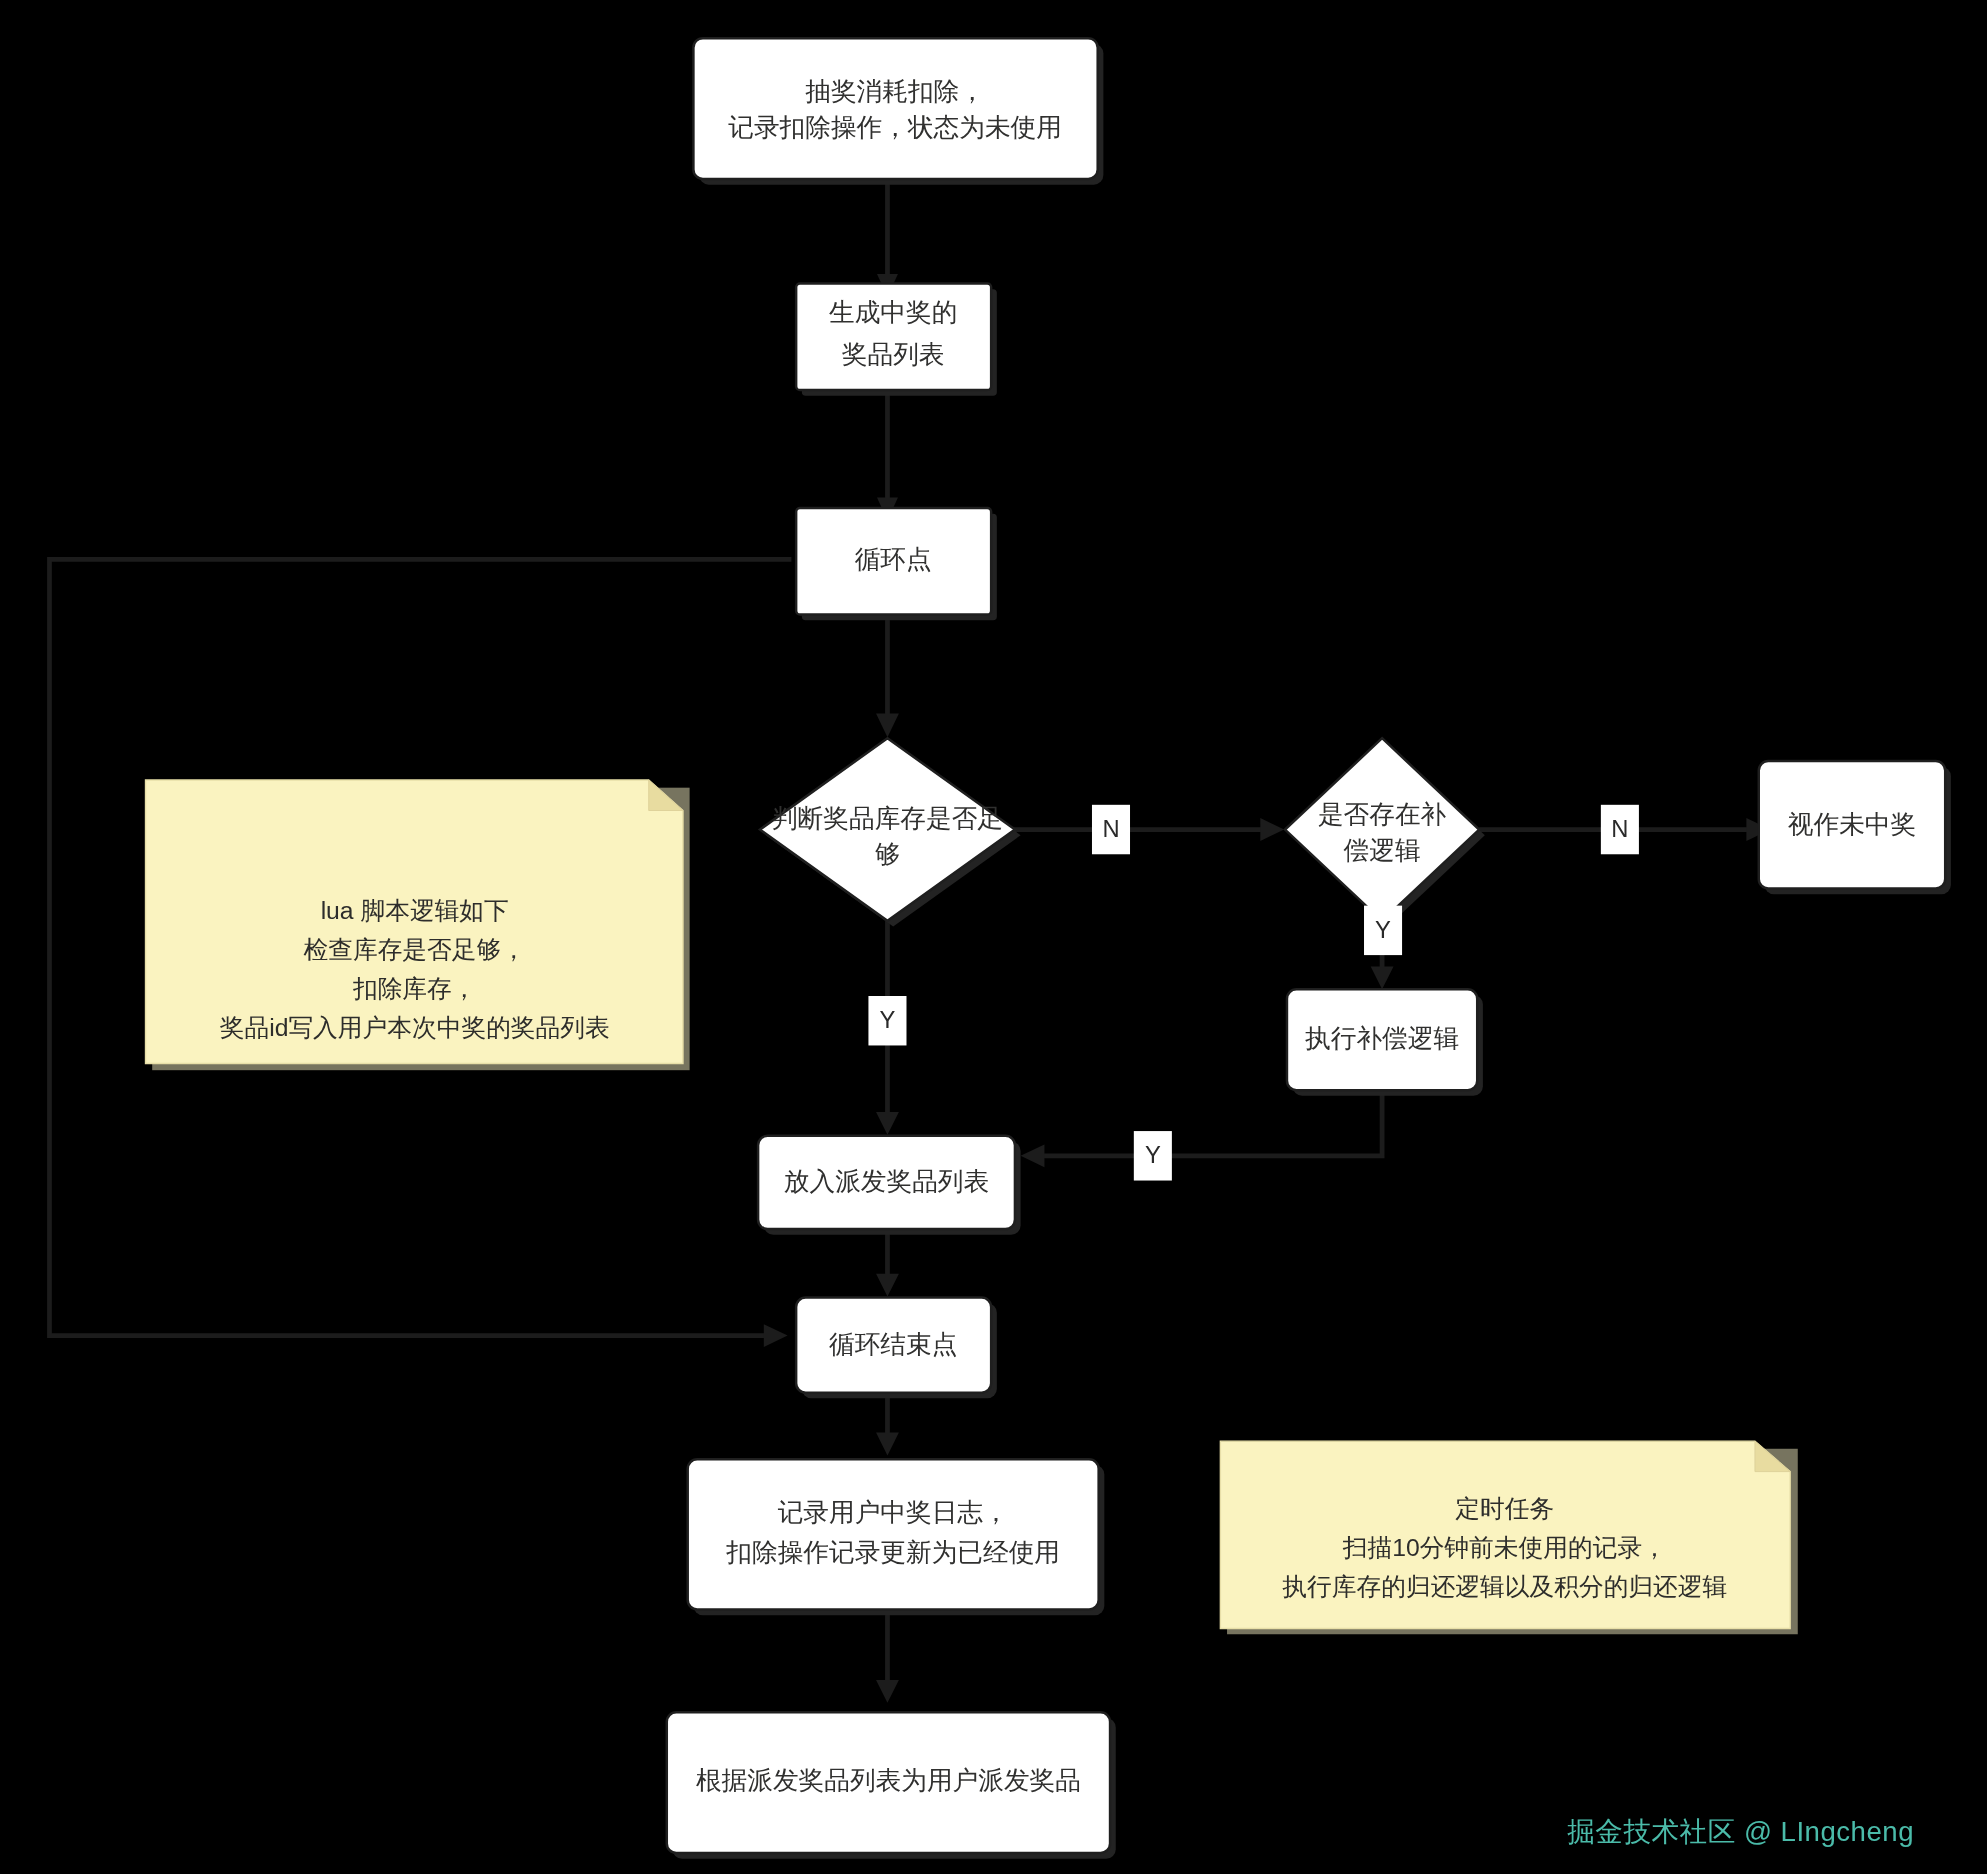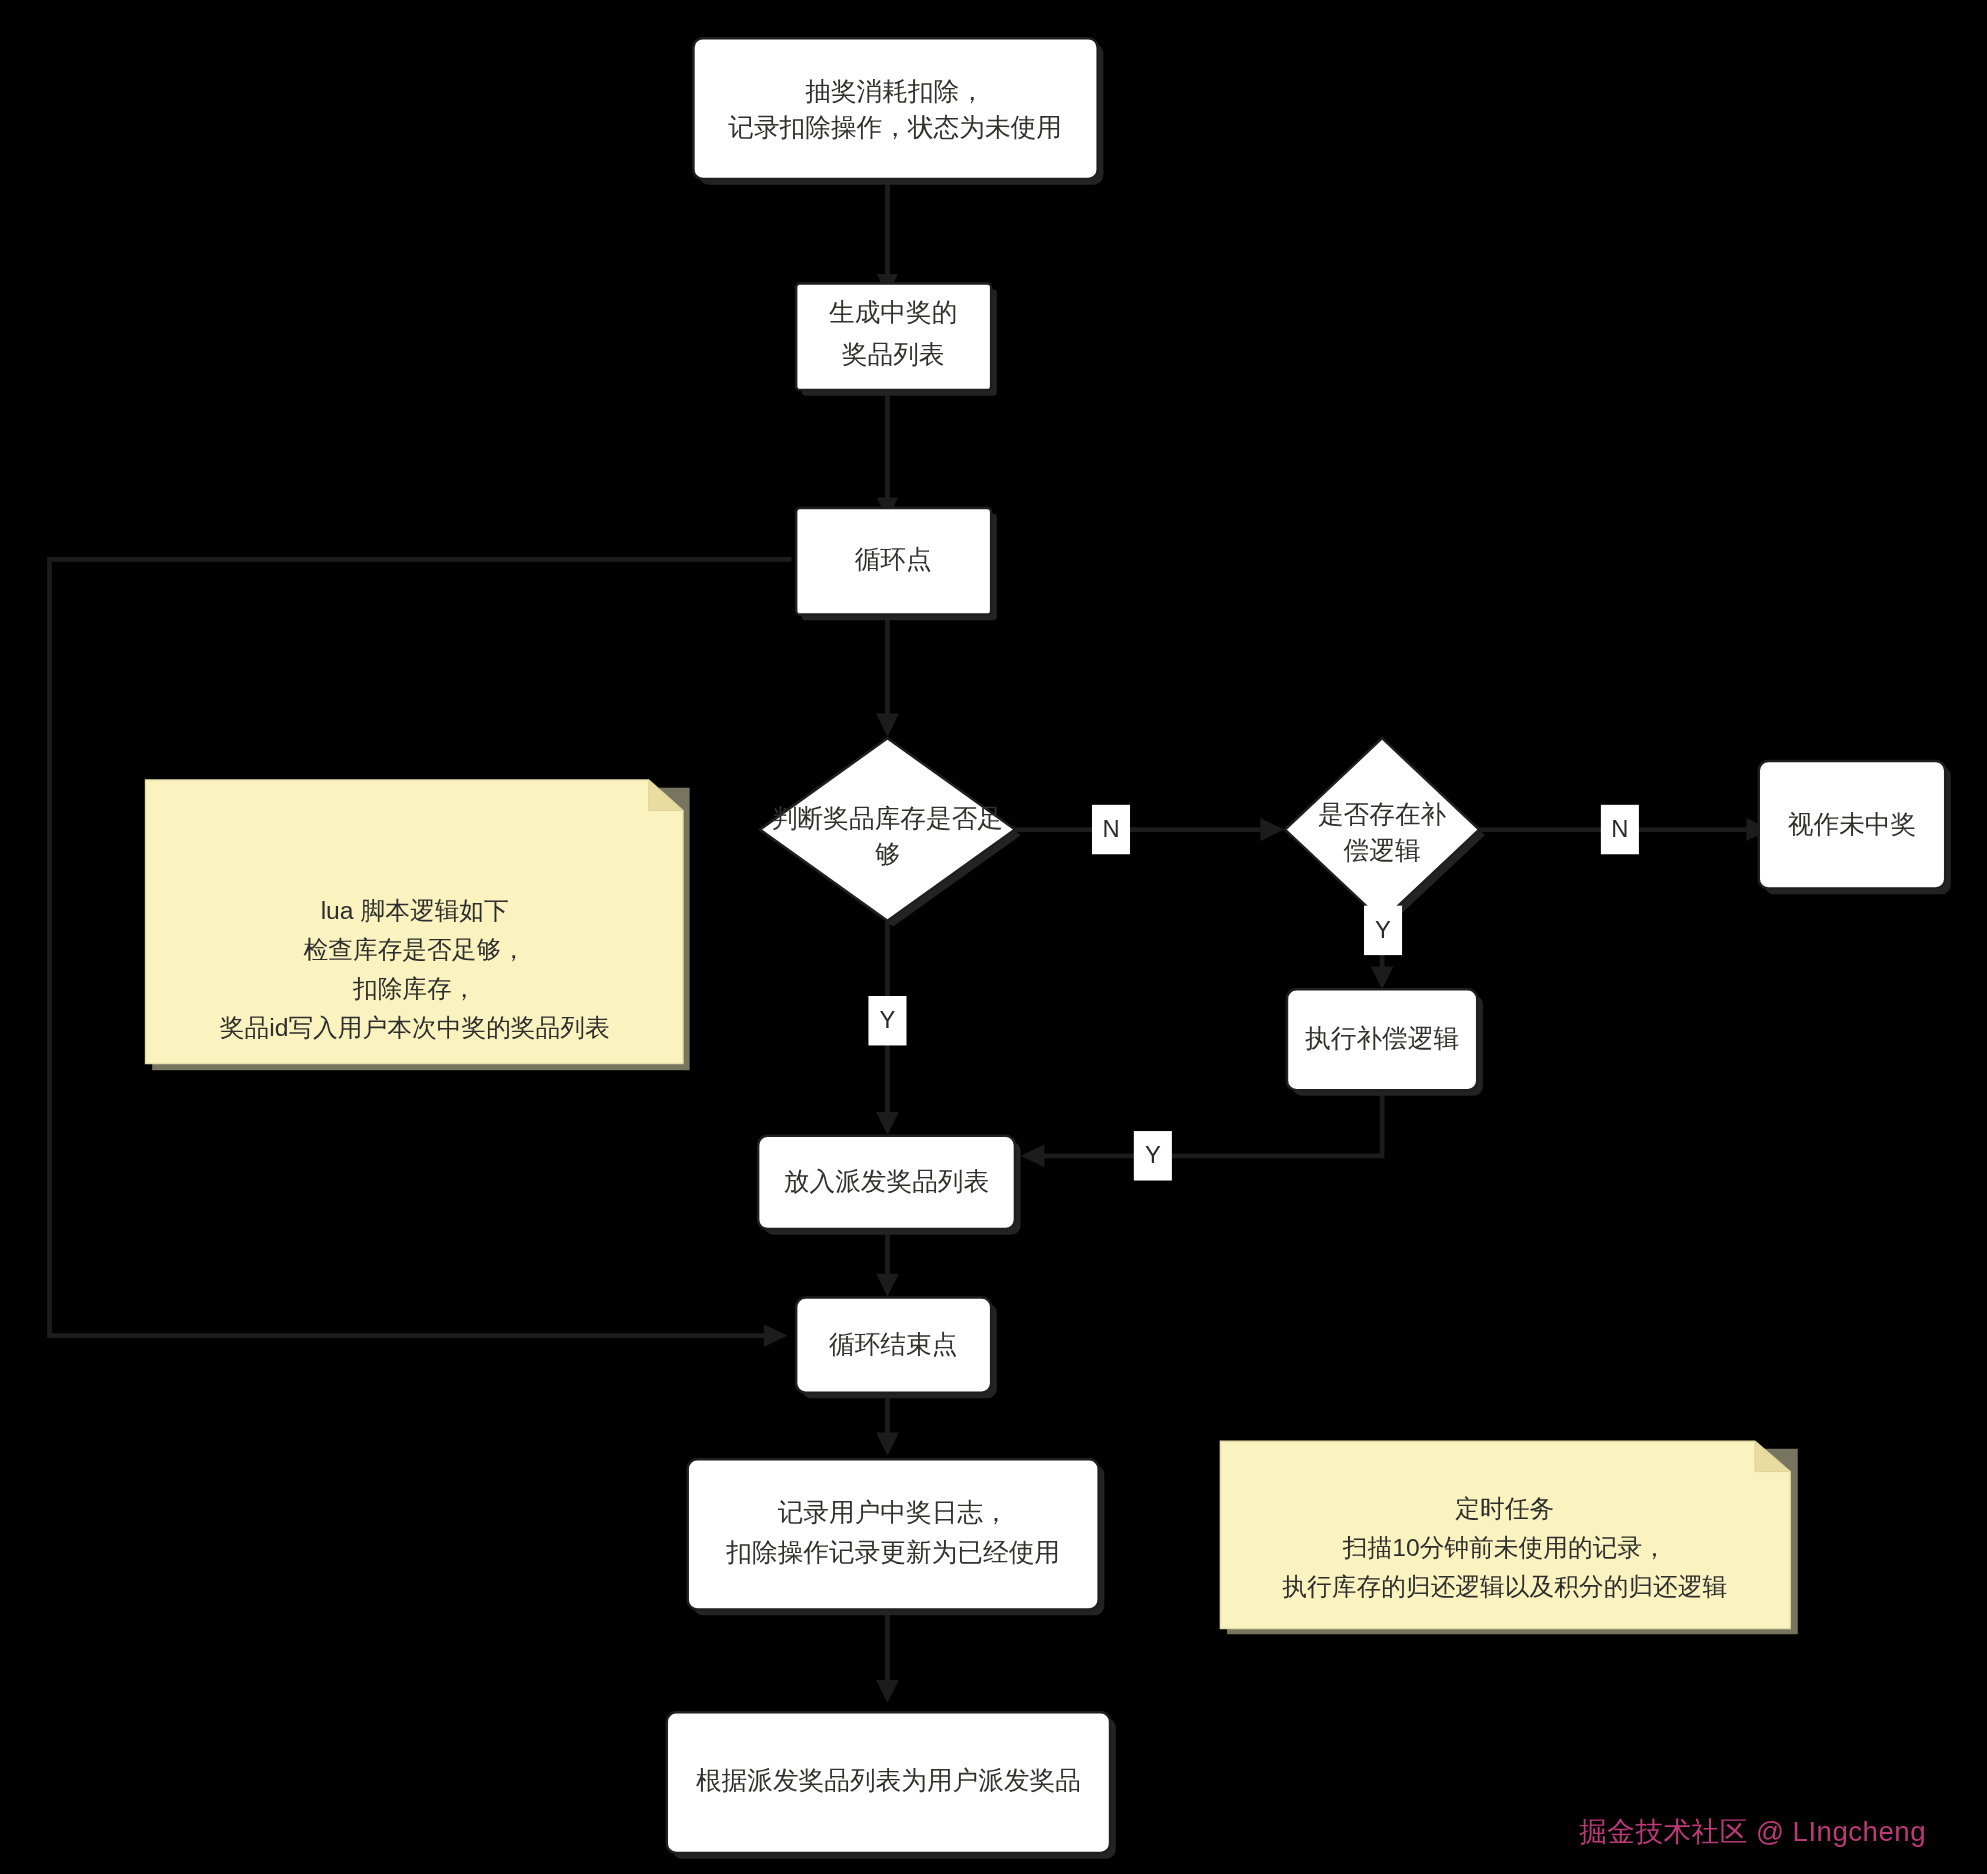--- a/index.html
+++ b/index.html
@@ -82,23 +82,23 @@
   }
   .note-text {
     fill: #2d2d2b;
     font-family: "Liberation Sans", "DejaVu Sans", sans-serif;
     font-size: 26px;
     text-anchor: middle;
     dominant-baseline: middle;
   }
   .watermark {
     position: absolute;
-    right: 26px;
+    right: 38px;
     bottom: 25px;
-    color: #ec4899;
+    color: #5eead4;
     opacity: 0.80;
     font-size: 27.6px;
     letter-spacing: 0.5px;
     font-family: "Liberation Sans", "DejaVu Sans", sans-serif;
     white-space: nowrap;
     user-select: none;
   }
 </style>
 </head>
 <body>

